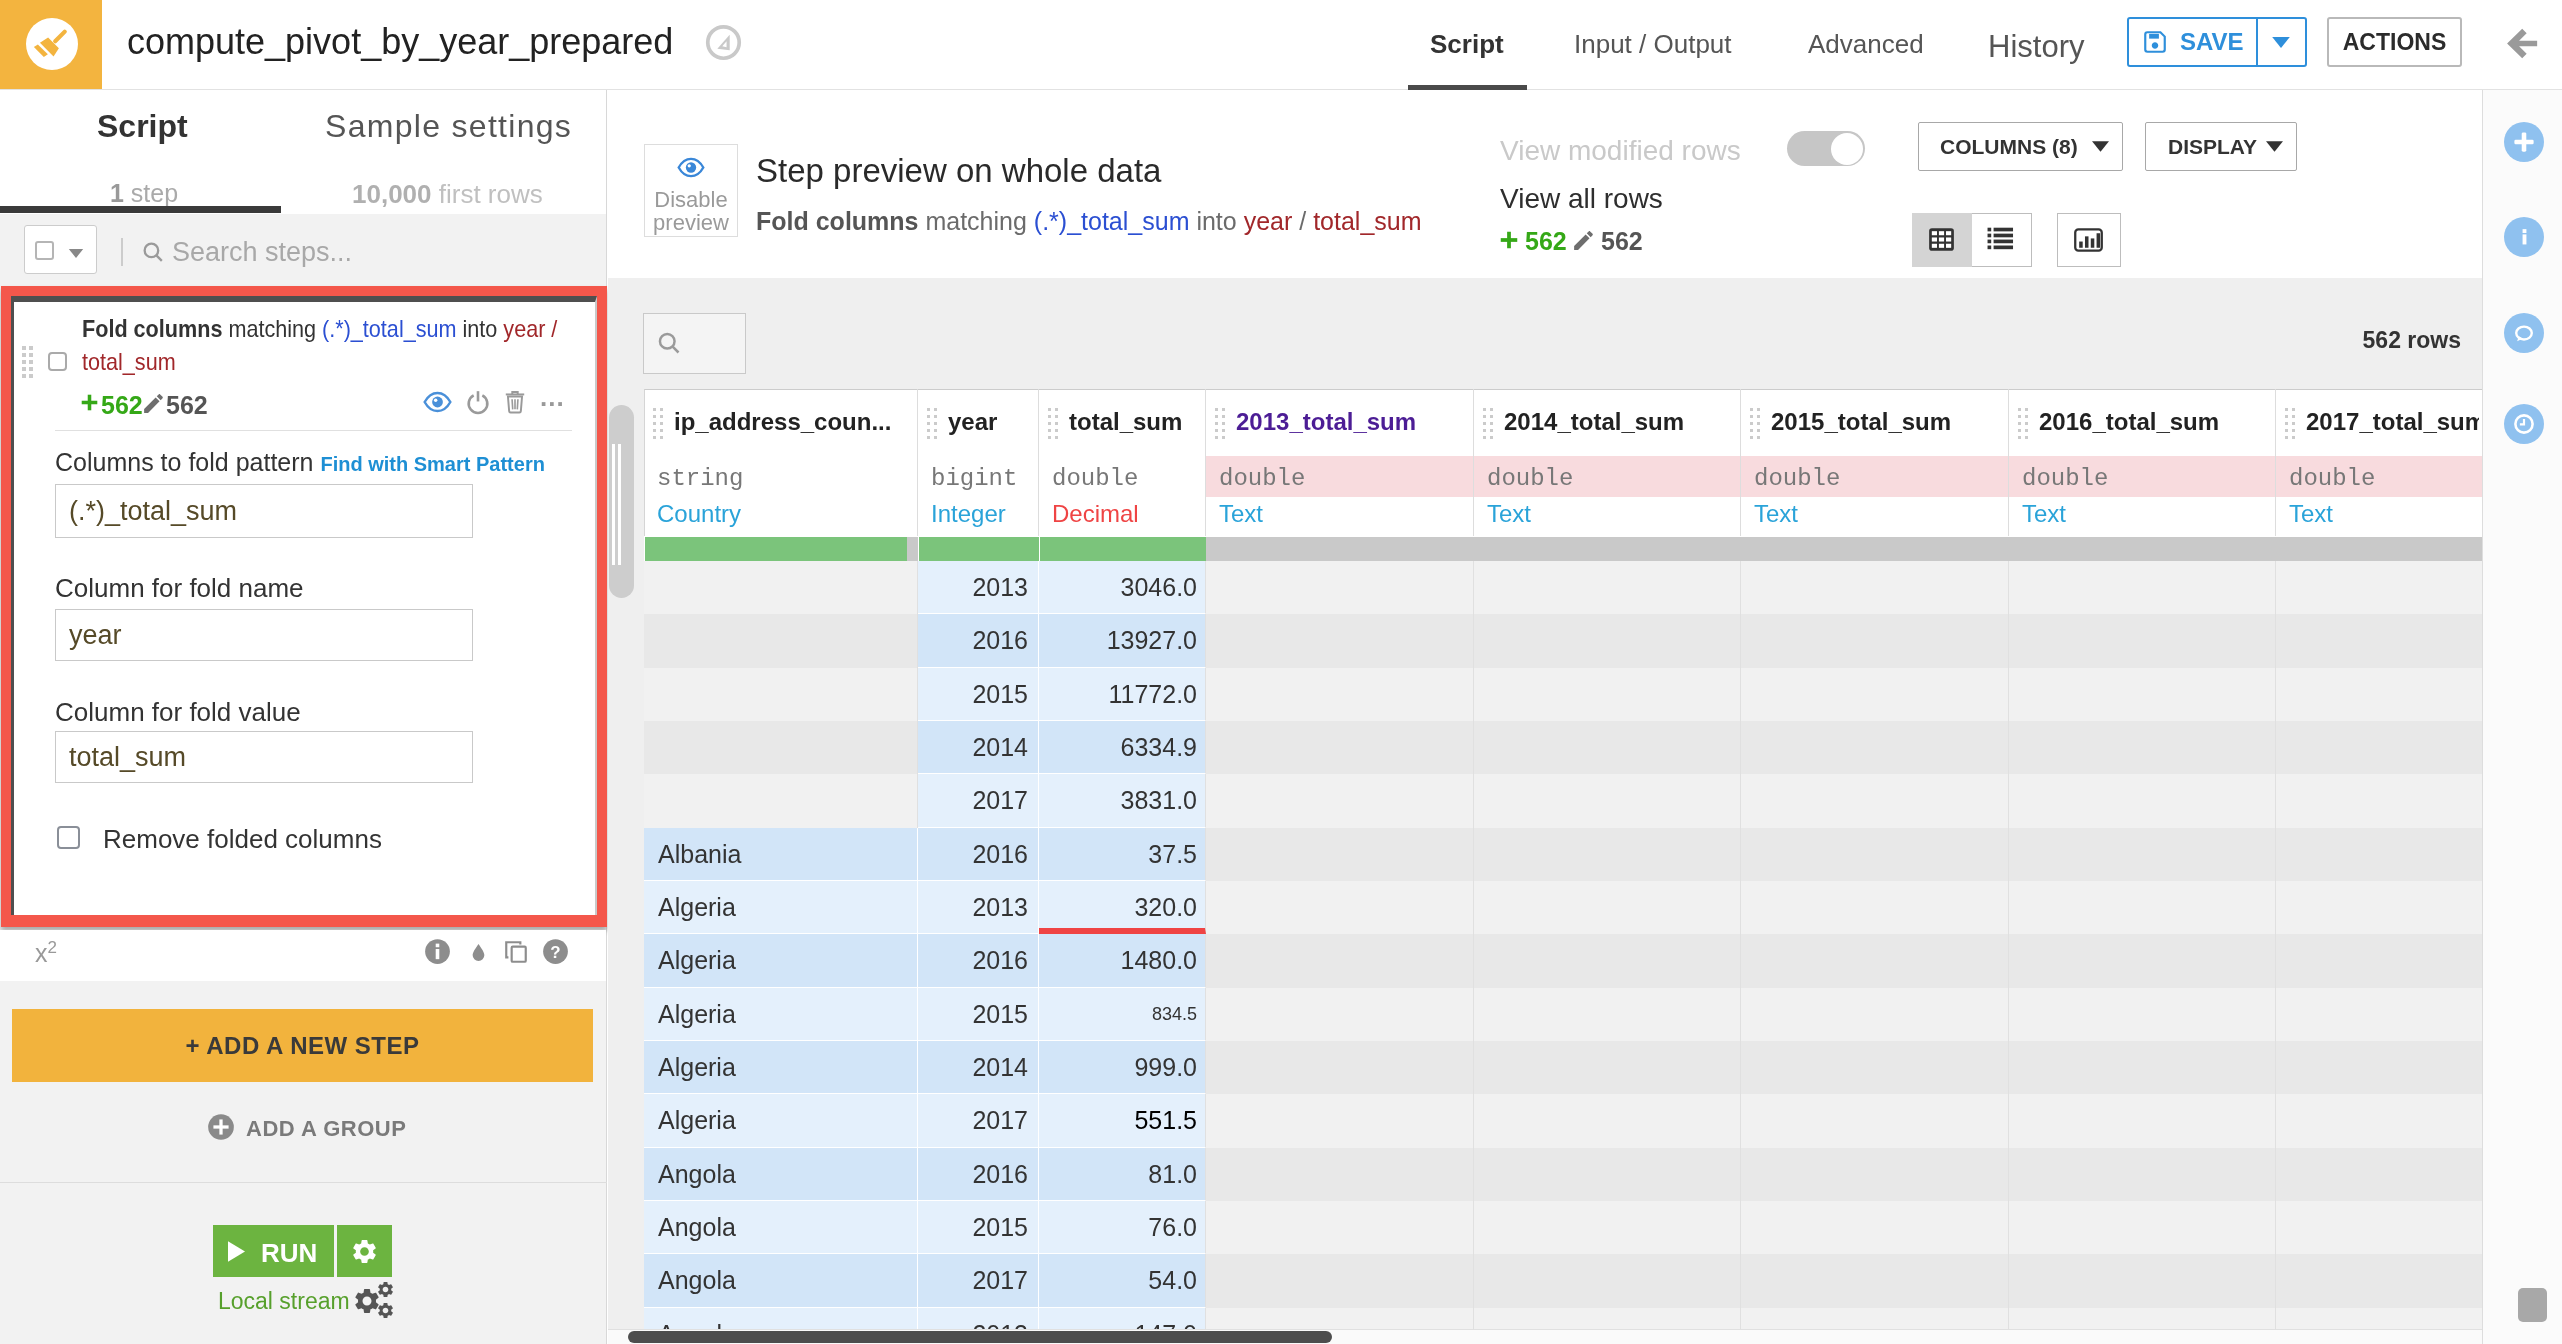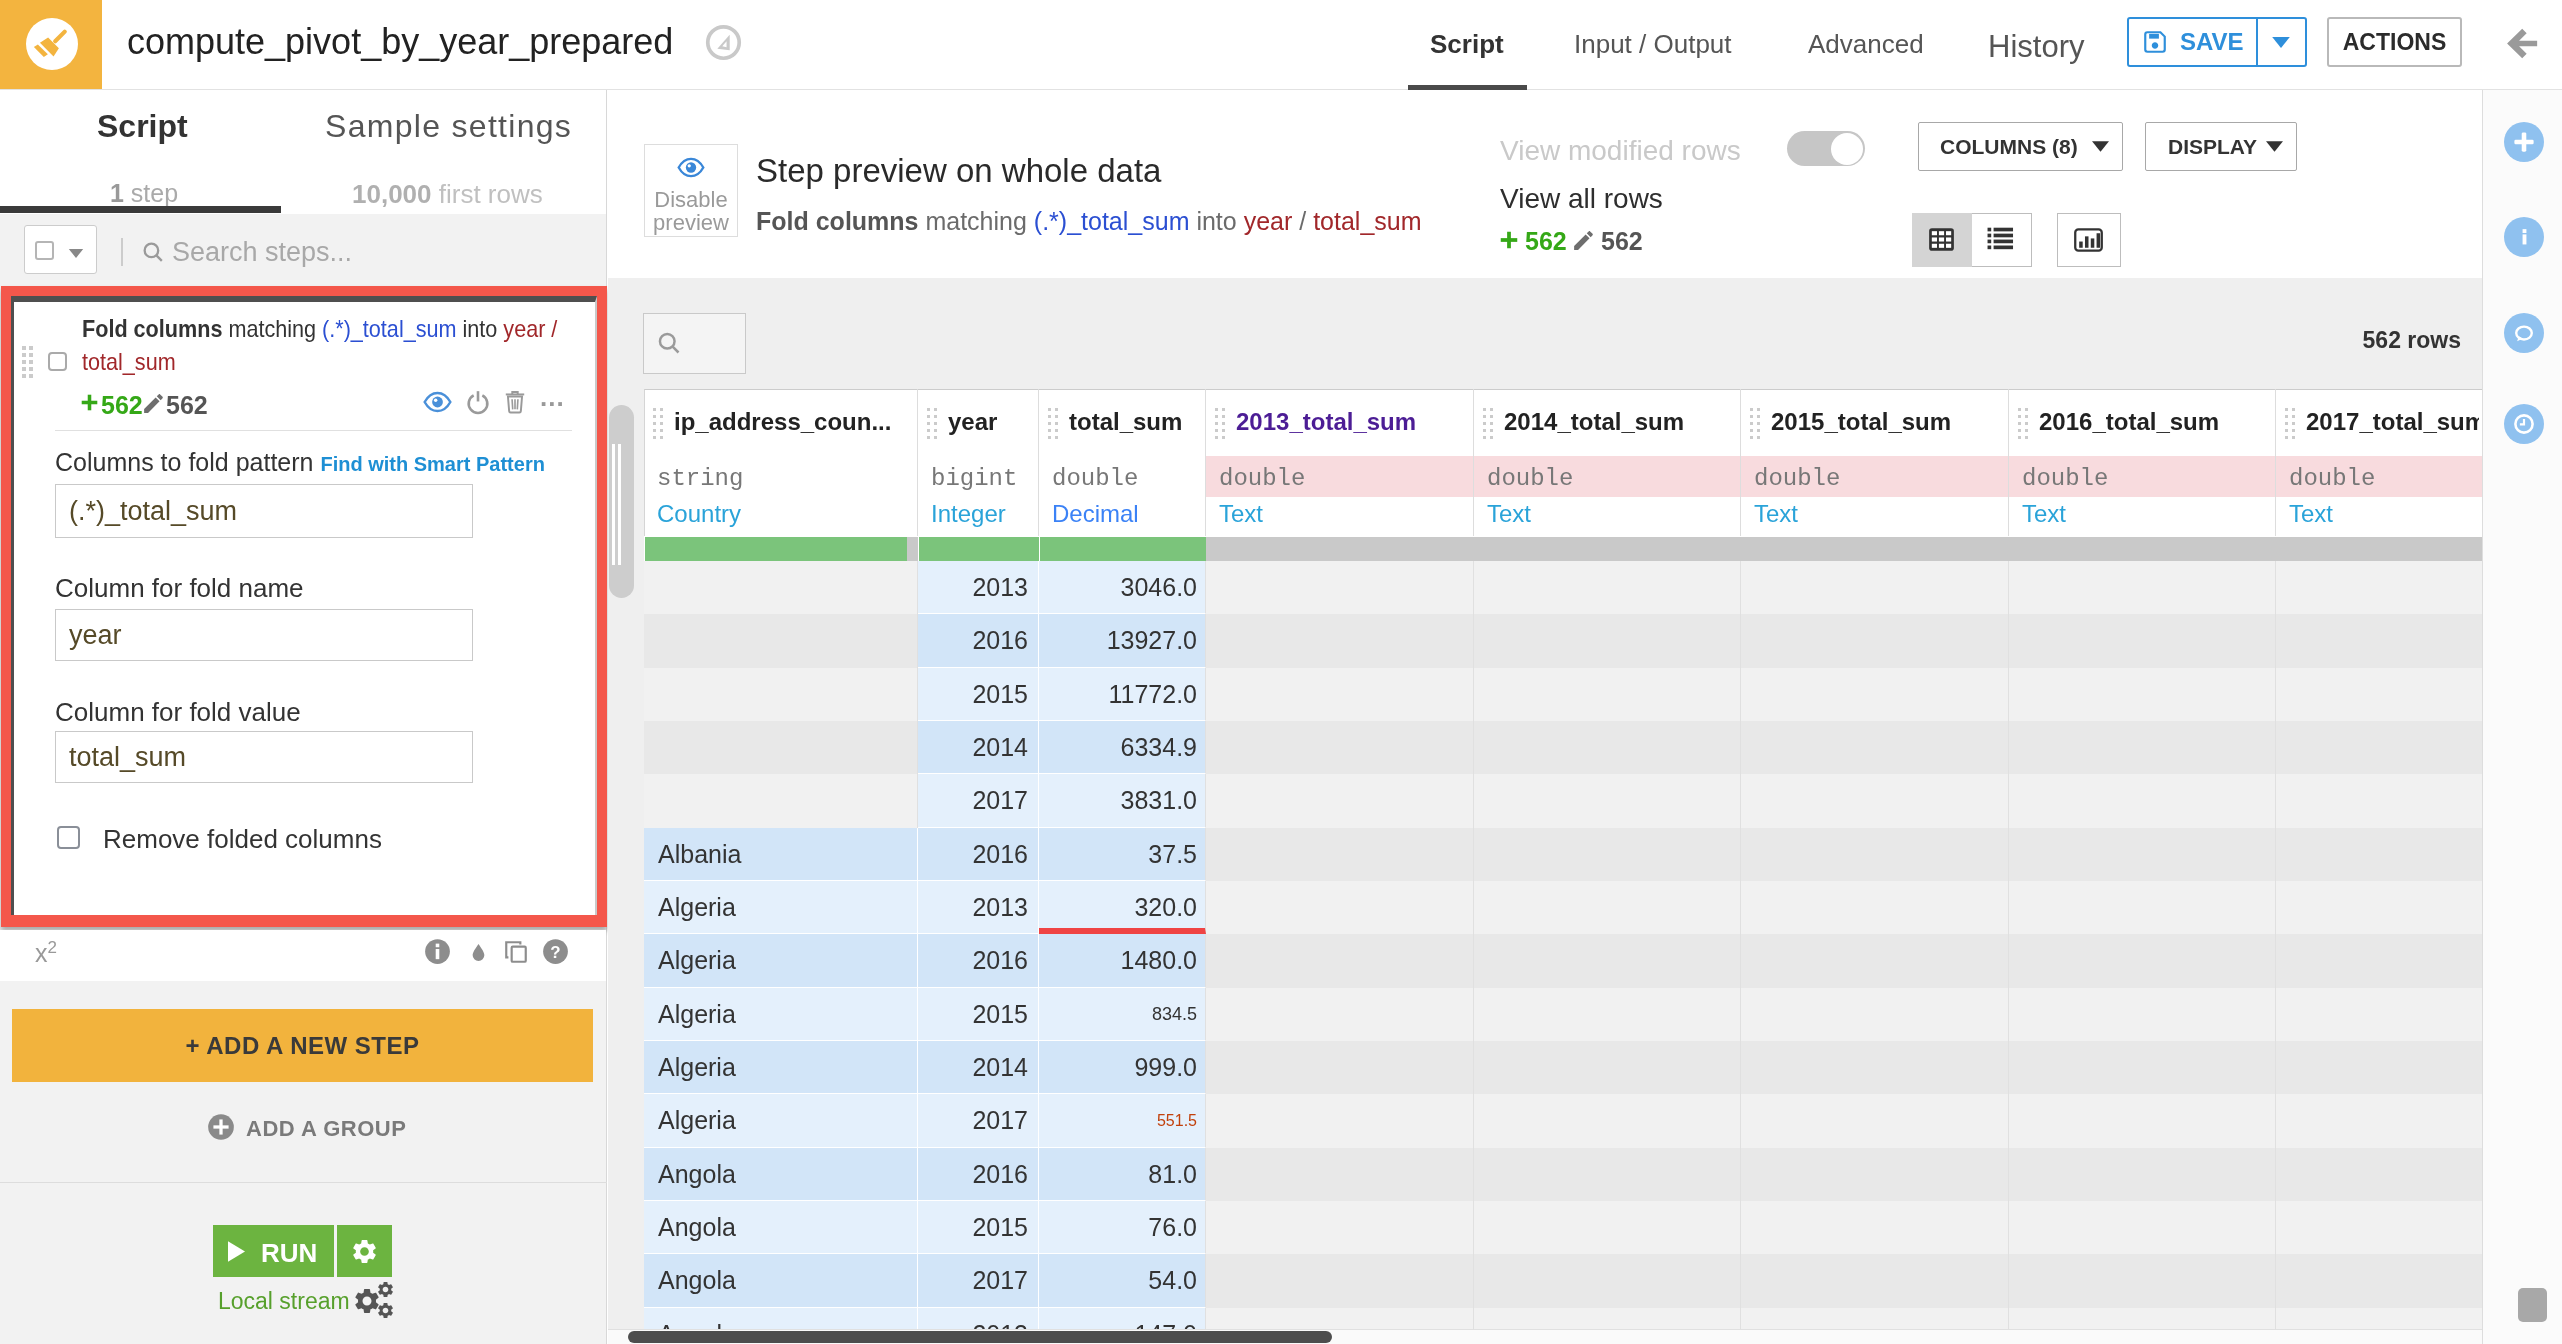--- a/index.html
+++ b/index.html
@@ -274,21 +274,21 @@
       <rect x="7" y="7" width="3" height="3" fill="#cbcbcb"></rect>
       <rect x="0" y="14" width="3" height="3" fill="#cbcbcb"></rect>
       <rect x="7" y="14" width="3" height="3" fill="#cbcbcb"></rect>
       <rect x="0" y="21" width="3" height="3" fill="#cbcbcb"></rect>
       <rect x="7" y="21" width="3" height="3" fill="#cbcbcb"></rect>
       <rect x="0" y="28" width="3" height="3" fill="#cbcbcb"></rect>
       <rect x="7" y="28" width="3" height="3" fill="#cbcbcb"></rect>
     </svg>
     <div class="abs" style="left:461px;top:130px;width:133px;height:32px;font-size:24px;font-weight:bold;color:#222;white-space:nowrap;overflow:hidden;">total_sum</div>
     <div class="abs" style="left:431px;top:178px;width:167px;height:41px;border-right:1px solid #ddd;font-size:24px;color:#777;padding-left:13px;line-height:41px;"><span class="mono">double</span></div>
-    <div class="abs" style="left:431px;top:219px;width:167px;height:39px;border-right:1px solid #ddd;font-size:24px;color:#3b82f6;padding-left:13px;line-height:34px;">Decimal</div>
+    <div class="abs" style="left:431px;top:219px;width:167px;height:39px;border-right:1px solid #ddd;font-size:24px;color:#ef4444;padding-left:13px;line-height:34px;">Decimal</div>
     <div class="abs" style="left:598px;top:111px;width:268px;height:67px;border-right:1px solid #ddd;"></div>
     <svg class="abs" style="left:607px;top:130px;" width="10.5" height="31.5" viewBox="0 0 10.5 31.5">
       <rect x="0" y="0" width="3" height="3" fill="#cbcbcb"></rect>
       <rect x="7" y="0" width="3" height="3" fill="#cbcbcb"></rect>
       <rect x="0" y="7" width="3" height="3" fill="#cbcbcb"></rect>
       <rect x="7" y="7" width="3" height="3" fill="#cbcbcb"></rect>
       <rect x="0" y="14" width="3" height="3" fill="#cbcbcb"></rect>
       <rect x="7" y="14" width="3" height="3" fill="#cbcbcb"></rect>
       <rect x="0" y="21" width="3" height="3" fill="#cbcbcb"></rect>
       <rect x="7" y="21" width="3" height="3" fill="#cbcbcb"></rect>
@@ -443,21 +443,21 @@
     <div class="abs" style="left:36px;top:763px;width:274px;height:53px;background:#d2e5f8;border-right:1px solid #fff;border-bottom:1px solid #fff;font-size:25px;color:#333;padding-left:14px;line-height:52px;">Algeria</div>
     <div class="abs" style="left:310px;top:763px;width:121px;height:53px;background:#d2e5f8;border-right:1px solid #fff;border-bottom:1px solid #fff;font-size:25px;color:#333;text-align:right;padding-right:10px;line-height:52px;">2014</div>
     <div class="abs" style="left:431px;top:763px;width:167px;height:53px;background:#d2e5f8;border-right:1px solid #e0e0e0;border-bottom:1px solid #fff;font-size:25px;color:#333;text-align:right;padding-right:8px;line-height:52px;">999.0</div>
     <div class="abs" style="left:598px;top:763px;width:268px;height:53px;background:#e8e8e8;border-right:1px solid #e0e0e0;"></div>
     <div class="abs" style="left:866px;top:763px;width:267px;height:53px;background:#e8e8e8;border-right:1px solid #e0e0e0;"></div>
     <div class="abs" style="left:1133px;top:763px;width:268px;height:53px;background:#e8e8e8;border-right:1px solid #e0e0e0;"></div>
     <div class="abs" style="left:1401px;top:763px;width:267px;height:53px;background:#e8e8e8;border-right:1px solid #e0e0e0;"></div>
     <div class="abs" style="left:1668px;top:763px;width:207px;height:53px;background:#e8e8e8;border-right:1px solid #e0e0e0;"></div>
     <div class="abs" style="left:36px;top:816px;width:274px;height:54px;background:#e4f0fc;border-right:1px solid #fff;border-bottom:1px solid #fff;font-size:25px;color:#333;padding-left:14px;line-height:53px;">Algeria</div>
     <div class="abs" style="left:310px;top:816px;width:121px;height:54px;background:#e4f0fc;border-right:1px solid #fff;border-bottom:1px solid #fff;font-size:25px;color:#333;text-align:right;padding-right:10px;line-height:53px;">2017</div>
-    <div class="abs" style="left:431px;top:816px;width:167px;height:54px;background:#e4f0fc;border-right:1px solid #e0e0e0;border-bottom:1px solid #fff;font-size:16px;color:#c2410c;text-align:right;padding-right:8px;line-height:53px;">551.5</div>
+    <div class="abs" style="left:431px;top:816px;width:167px;height:54px;background:#e4f0fc;border-right:1px solid #e0e0e0;border-bottom:1px solid #fff;font-size:25px;color:#000000;text-align:right;padding-right:8px;line-height:53px;">551.5</div>
     <div class="abs" style="left:598px;top:816px;width:268px;height:54px;background:#f1f1f1;border-right:1px solid #e0e0e0;"></div>
     <div class="abs" style="left:866px;top:816px;width:267px;height:54px;background:#f1f1f1;border-right:1px solid #e0e0e0;"></div>
     <div class="abs" style="left:1133px;top:816px;width:268px;height:54px;background:#f1f1f1;border-right:1px solid #e0e0e0;"></div>
     <div class="abs" style="left:1401px;top:816px;width:267px;height:54px;background:#f1f1f1;border-right:1px solid #e0e0e0;"></div>
     <div class="abs" style="left:1668px;top:816px;width:207px;height:54px;background:#f1f1f1;border-right:1px solid #e0e0e0;"></div>
     <div class="abs" style="left:36px;top:870px;width:274px;height:53px;background:#d2e5f8;border-right:1px solid #fff;border-bottom:1px solid #fff;font-size:25px;color:#333;padding-left:14px;line-height:52px;">Angola</div>
     <div class="abs" style="left:310px;top:870px;width:121px;height:53px;background:#d2e5f8;border-right:1px solid #fff;border-bottom:1px solid #fff;font-size:25px;color:#333;text-align:right;padding-right:10px;line-height:52px;">2016</div>
     <div class="abs" style="left:431px;top:870px;width:167px;height:53px;background:#d2e5f8;border-right:1px solid #e0e0e0;border-bottom:1px solid #fff;font-size:25px;color:#333;text-align:right;padding-right:8px;line-height:52px;">81.0</div>
     <div class="abs" style="left:598px;top:870px;width:268px;height:53px;background:#e8e8e8;border-right:1px solid #e0e0e0;"></div>
     <div class="abs" style="left:866px;top:870px;width:267px;height:53px;background:#e8e8e8;border-right:1px solid #e0e0e0;"></div>

